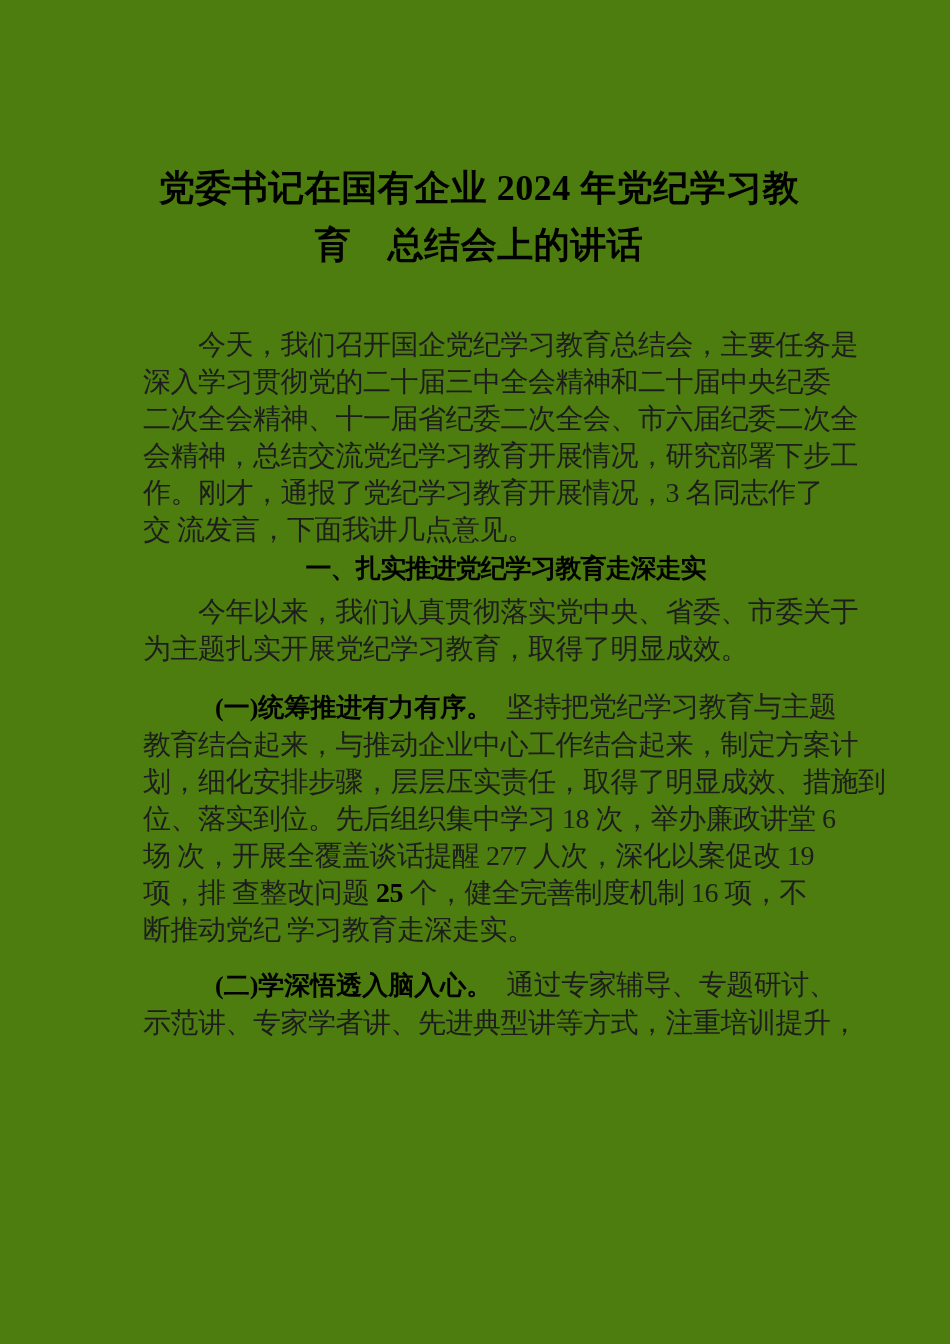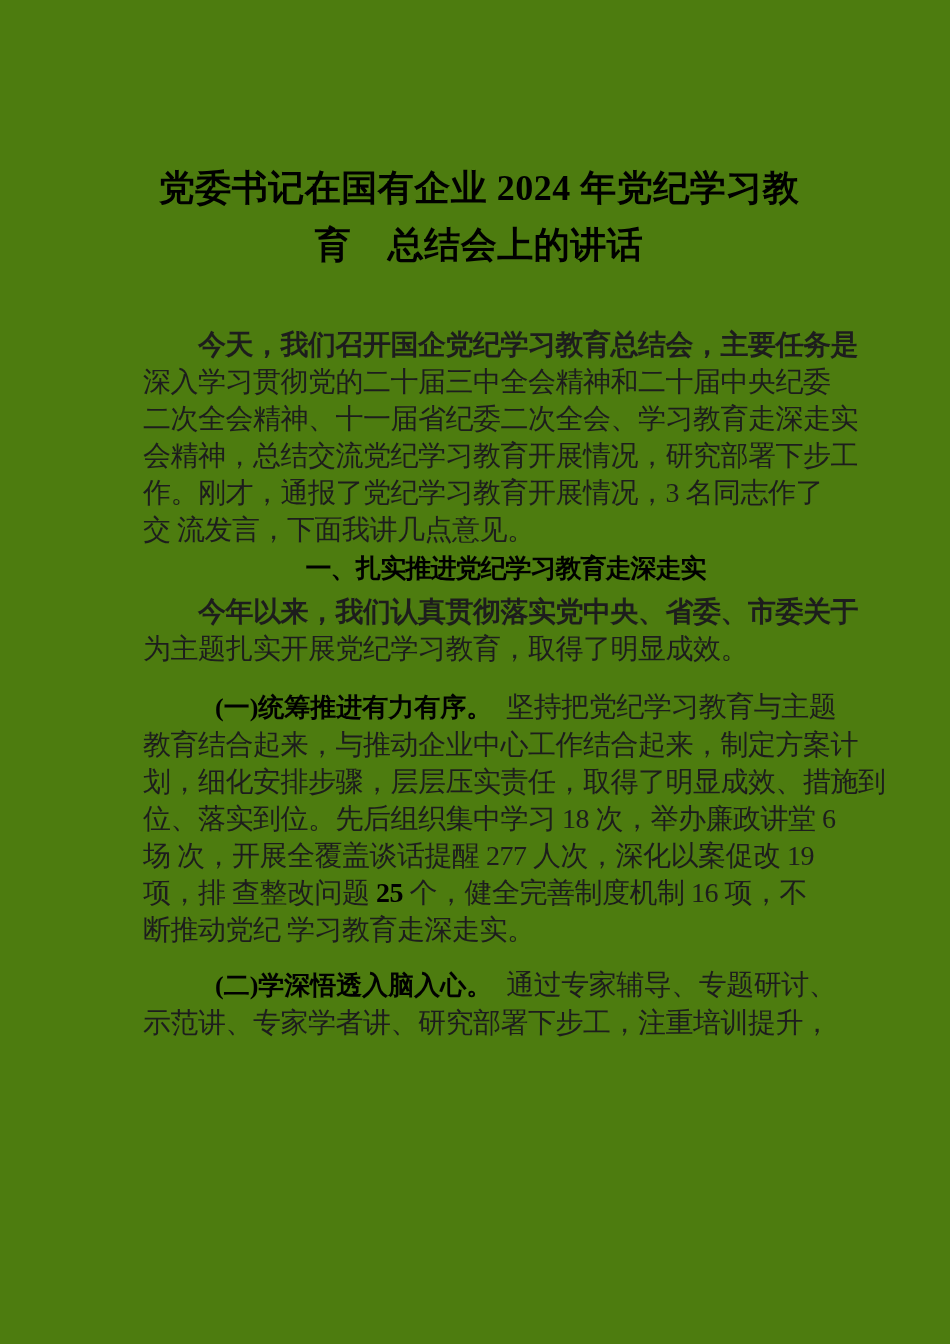--- a/index.html
+++ b/index.html
@@ -19,21 +19,21 @@
   }
   .doc-title {
     text-align: center;
     font-weight: bold;
     color: #000000;
     font-size: 36px;
     letter-spacing: 0.5px;
     line-height: 57px;
   }
   .para .line { white-space: nowrap; }
-  .indent { text-indent: 55px; font-weight: bold; }
+  .indent { text-indent: 55px; }
   .indent-deep { text-indent: 72px; }
   .intro { margin-top: 52px; }
   .section-heading {
     font-family: "Liberation Sans", "DejaVu Sans", sans-serif;
     font-weight: bold;
     color: #000000;
     font-size: 26px;
     letter-spacing: -1px;
     line-height: 37px;
     text-indent: 53px;
@@ -59,21 +59,21 @@
 <div class="page">
 
   <div class="doc-title">
     <div class="title-line">党委书记在国有企业 2024 年党纪学习教</div>
     <div class="title-line">育　总结会上的讲话</div>
   </div>
 
   <div class="para intro">
     <div class="line indent">今天，我们召开国企党纪学习教育总结会，主要任务是</div>
     <div class="line">深入学习贯彻党的二十届三中全会精神和二十届中央纪委</div>
-    <div class="line">二次全会精神、十一届省纪委二次全会、学习教育走深走实</div>
+    <div class="line">二次全会精神、十一届省纪委二次全会、市六届纪委二次全</div>
     <div class="line">会精神，总结交流党纪学习教育开展情况，研究部署下步工</div>
     <div class="line">作。刚才，通报了党纪学习教育开展情况，3 名同志作了</div>
     <div class="line">交 流发言，下面我讲几点意见。</div>
   </div>
 
   <div class="section-heading">一、扎实推进党纪学习教育走深走实</div>
 
   <div class="para p2">
     <div class="line indent">今年以来，我们认真贯彻落实党中央、省委、市委关于</div>
     <div class="line">为主题扎实开展党纪学习教育，取得了明显成效。</div>
@@ -84,16 +84,16 @@
     <div class="line">教育结合起来，与推动企业中心工作结合起来，制定方案计</div>
     <div class="line">划，细化安排步骤，层层压实责任，取得了明显成效、措施到</div>
     <div class="line">位、落实到位。先后组织集中学习 18 次，举办廉政讲堂 6</div>
     <div class="line">场 次，开展全覆盖谈话提醒 277 人次，深化以案促改 19</div>
     <div class="line"><span>项，排 查整改问题 </span><span class="bnum">25</span><span> 个，健全完善制度机制 16 项，不</span></div>
     <div class="line">断推动党纪 学习教育走深走实。</div>
   </div>
 
   <div class="para p4">
     <div class="line indent-deep"><span class="lead">(二)学深悟透入脑入心。</span><span class="rest">通过专家辅导、专题研讨、</span></div>
-    <div class="line">示范讲、专家学者讲、研究部署下步工，注重培训提升，</div>
+    <div class="line">示范讲、专家学者讲、先进典型讲等方式，注重培训提升，</div>
   </div>
 
 </div>
 
 </body></html>

